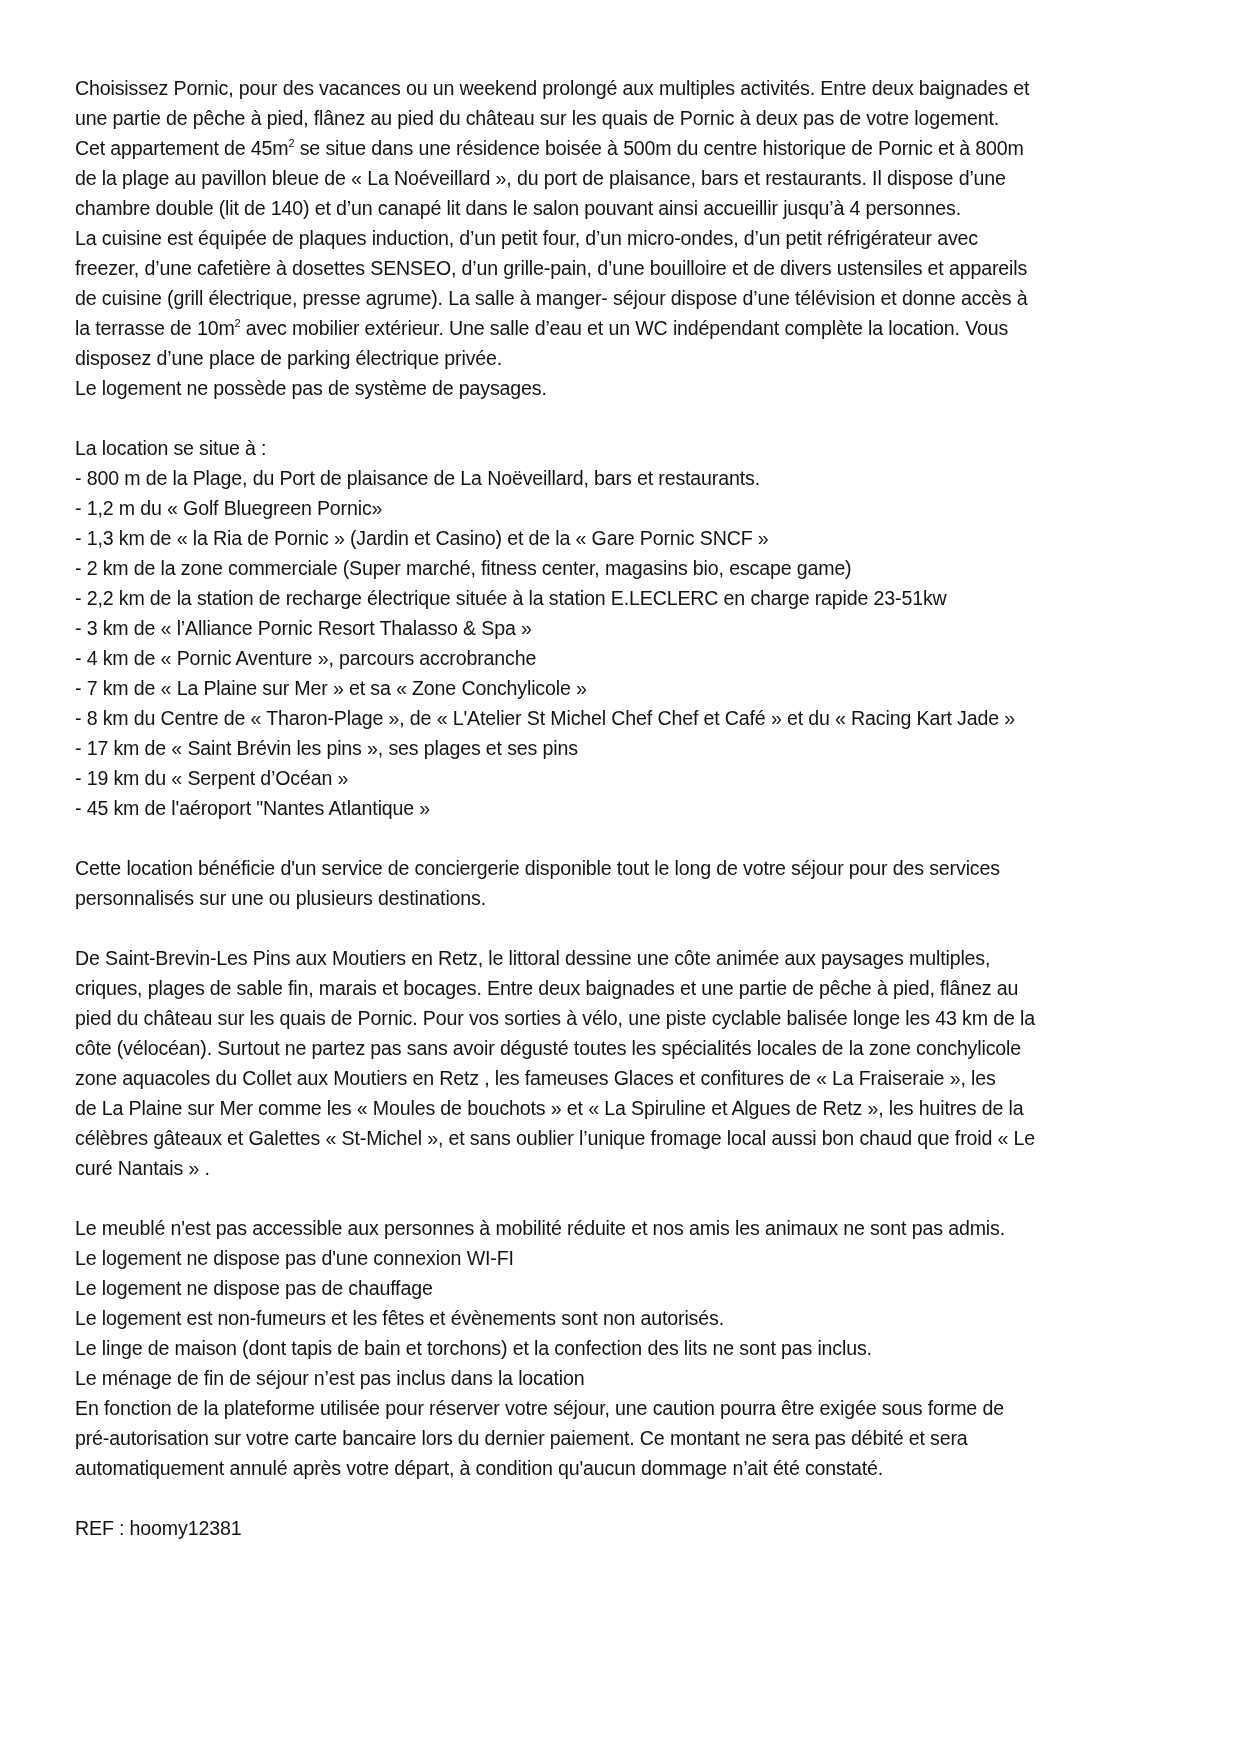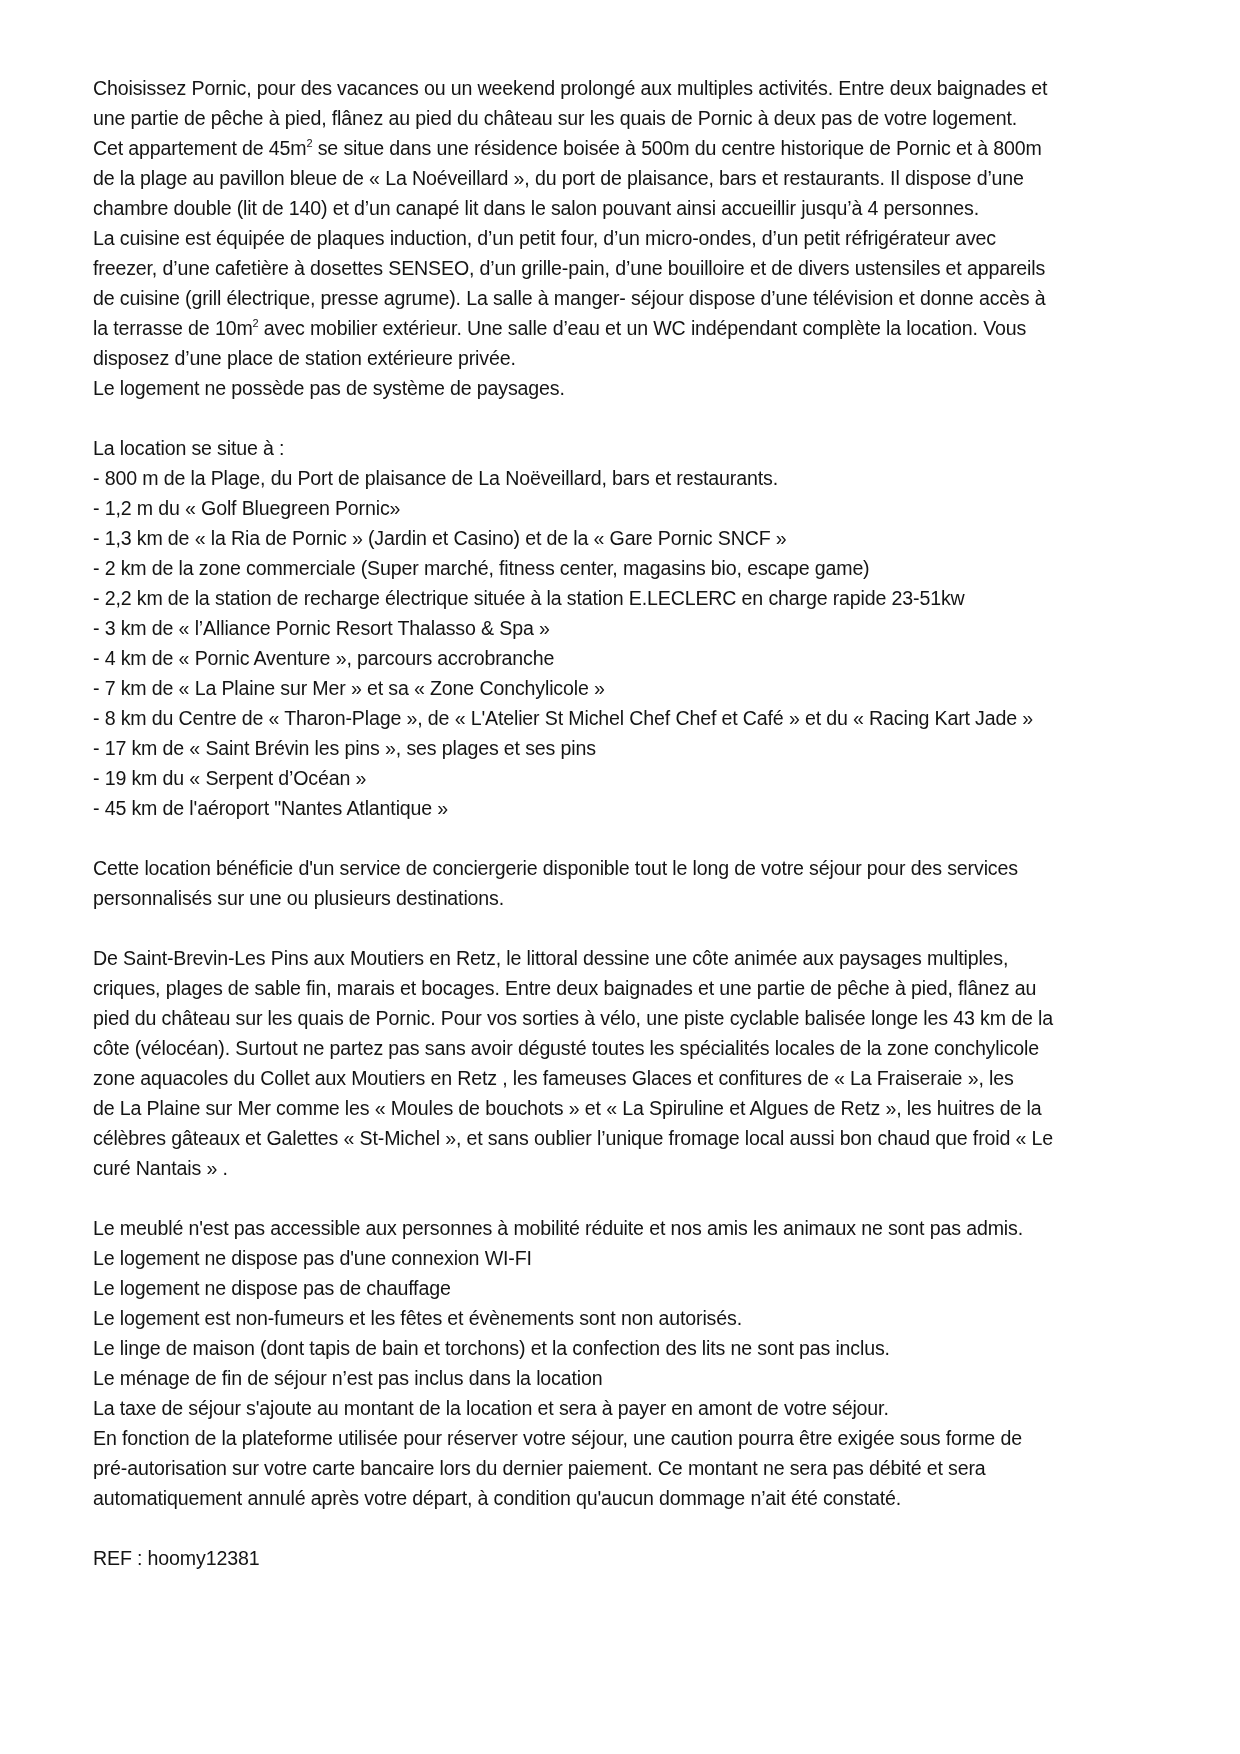--- a/index.html
+++ b/index.html
@@ -16,21 +16,20 @@
     .page {
       position: absolute;
       left: 75px;
       top: 73px;
       width: 1100px;
       font-family: "Liberation Sans", sans-serif;
       font-size: 19.6px;
       line-height: 30px;
       color: #141414;
       letter-spacing: -0.15px;
-      margin-left: 18px;
     }
     .line {
       display: block;
       white-space: nowrap;
       height: 30px;
     }
     .blank {
       display: block;
       height: 30px;
     }
@@ -48,21 +47,21 @@
   <div>
     <span class="line">Choisissez Pornic, pour des vacances ou un weekend prolongé aux multiples activités. Entre deux baignades et</span>
     <span class="line">une partie de pêche à pied, flânez au pied du château sur les quais de Pornic à deux pas de votre logement.</span>
     <span class="line"><span>Cet appartement de 45m</span><sup>2</sup><span> se situe dans une résidence boisée à 500m du centre historique de Pornic et à 800m</span></span>
     <span class="line">de la plage au pavillon bleue de « La Noéveillard », du port de plaisance, bars et restaurants. Il dispose d’une</span>
     <span class="line">chambre double (lit de 140) et d’un canapé lit dans le salon pouvant ainsi accueillir jusqu’à 4 personnes.</span>
     <span class="line">La cuisine est équipée de plaques induction, d’un petit four, d’un micro-ondes, d’un petit réfrigérateur avec</span>
     <span class="line">freezer, d’une cafetière à dosettes SENSEO, d’un grille-pain, d’une bouilloire et de divers ustensiles et appareils</span>
     <span class="line">de cuisine (grill électrique, presse agrume). La salle à manger- séjour dispose d’une télévision et donne accès à</span>
     <span class="line"><span>la terrasse de 10m</span><sup>2</sup><span> avec mobilier extérieur. Une salle d’eau et un WC indépendant complète la location. Vous</span></span>
-    <span class="line">disposez d’une place de station extérieure privée.</span>
+    <span class="line">disposez d’une place de parking électrique privée.</span>
     <span class="line">Le logement ne possède pas de système de paysages.</span>
   </div>
 
   <span class="blank"></span>
 
   <div>
     <span class="line">La location se situe à :</span>
     <span class="line">- 800 m de la Plage, du Port de plaisance de La Noëveillard, bars et restaurants.</span>
     <span class="line">- 1,2 m du « Golf Bluegreen Pornic»</span>
     <span class="line">- 1,3 km de « la Ria de Pornic » (Jardin et Casino) et de la « Gare Pornic SNCF »</span>
@@ -99,21 +98,20 @@
 
   <span class="blank"></span>
 
   <div>
     <span class="line">Le meublé n'est pas accessible aux personnes à mobilité réduite et nos amis les animaux ne sont pas admis.</span>
     <span class="line">Le logement ne dispose pas d'une connexion WI-FI</span>
     <span class="line">Le logement ne dispose pas de chauffage</span>
     <span class="line">Le logement est non-fumeurs et les fêtes et évènements sont non autorisés.</span>
     <span class="line">Le linge de maison (dont tapis de bain et torchons) et la confection des lits ne sont pas inclus.</span>
     <span class="line">Le ménage de fin de séjour n’est pas inclus dans la location</span>
-    <span class="line">La taxe de séjour s'ajoute au montant de la location et sera à payer en amont de votre séjour.</span>
     <span class="line">En fonction de la plateforme utilisée pour réserver votre séjour, une caution pourra être exigée sous forme de</span>
     <span class="line">pré-autorisation sur votre carte bancaire lors du dernier paiement. Ce montant ne sera pas débité et sera</span>
     <span class="line">automatiquement annulé après votre départ, à condition qu'aucun dommage n’ait été constaté.</span>
   </div>
 
   <span class="blank"></span>
 
   <span class="line">REF : hoomy12381</span>
 
 </div>

